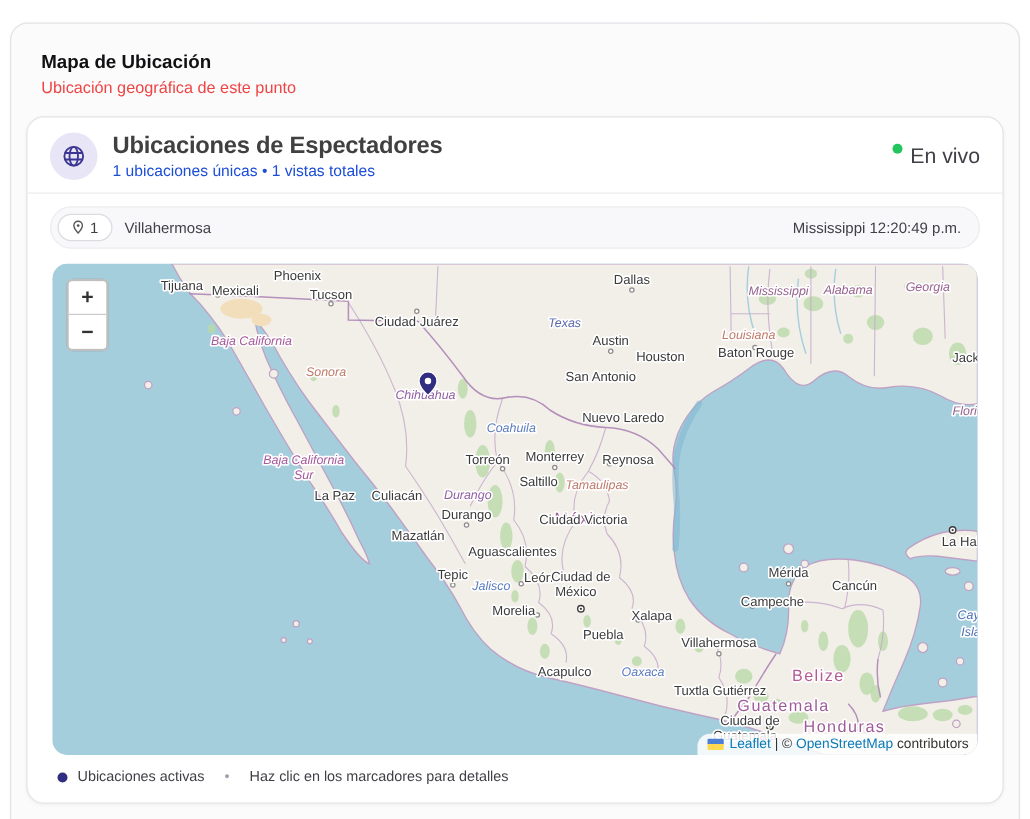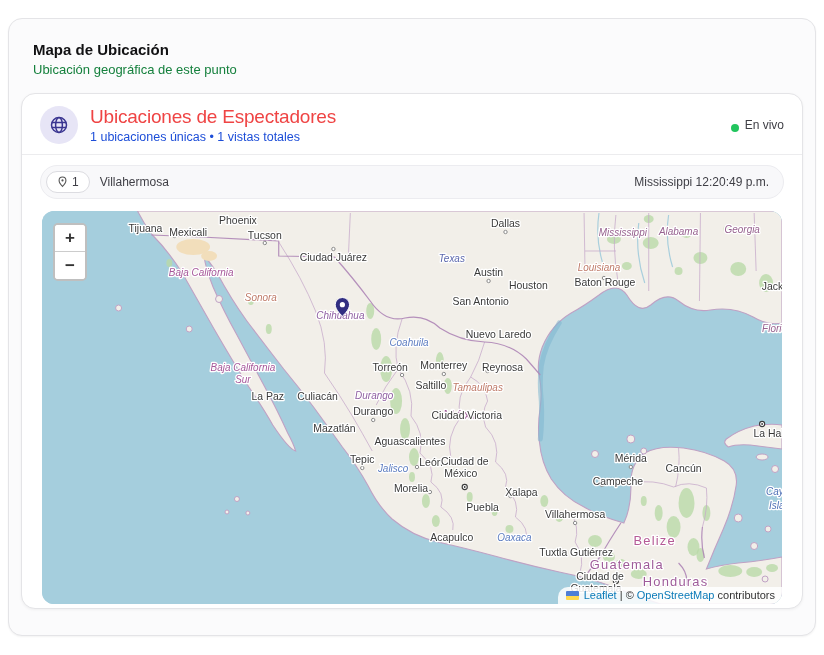--- a/index.html
+++ b/index.html
@@ -1,26 +1,26 @@
 <!DOCTYPE html>
 <html><head>
 <meta charset="utf-8">
 <style>
   html,body{margin:0;padding:0;background:#fff;font-family:"Liberation Sans",sans-serif;color:#18181b}
   .outer{margin:18px 8px;background:#fbfbfc;border:1px solid #e4e4e7;border-radius:14px;
          box-shadow:0 1px 2px rgba(0,0,0,.05);padding:22px 12px 26px;box-sizing:border-box}
   .panel-header{padding:0 12px 16px}
   .panel-title{font-size:15px;font-weight:700;color:#111113}
-  .panel-subtitle{font-size:13px;color:#15803d;margin-top:4px}
+  .panel-subtitle{font-size:13px;color:#ef4444;margin-top:4px}
   .card{background:#fff;border:1px solid #e4e4e7;border-radius:14px;box-shadow:0 1px 3px rgba(0,0,0,.05)}
   .card-head{display:flex;align-items:center;gap:12px;padding:12px 18px 10px}
   .icon-circle{width:38px;height:38px;border-radius:50%;background:#e7e5f6;display:flex;align-items:center;justify-content:center;flex:none}
-  .card-title{font-size:19px;font-weight:400;letter-spacing:-.2px;color:#ef4444}
+  .card-title{font-size:19px;font-weight:700;letter-spacing:-.2px;color:#404040}
   .card-subtitle{font-size:12.5px;color:#1d4ed8;margin-top:2px}
-  .live{margin-left:auto;display:flex;align-items:flex-end;gap:6px;font-size:12px;color:#3f3f46;white-space:nowrap}
+  .live{margin-left:auto;display:flex;align-items:flex-start;gap:6px;font-size:17px;color:#3f3f46;white-space:nowrap}
   .live-dot{width:8px;height:8px;border-radius:50%;background:#22c55e}
   .divider{border-top:1px solid #ececee}
   .stats-bar{margin:10px 18px 0;height:34px;border:1px solid #ececf0;background:#f8f8fa;border-radius:999px;
              display:flex;align-items:center;gap:10px;padding:0 14px 0 5px;font-size:12px;color:#3f3f46;box-sizing:border-box}
   .chip{display:flex;align-items:center;gap:4px;background:#fff;border:1px solid #dcdce1;border-radius:999px;
         padding:3px 10px;font-size:12px;color:#3f3f46}
   .updated{margin-left:auto}
   .map{position:relative;margin:12px 20px 4px;height:393px;border-radius:12px;overflow:hidden;background:#a5cedd}
   .map svg.base{position:absolute;inset:0;width:100%;height:100%;display:block}
   .zoomctl{position:absolute;top:12px;left:11px;width:30px;border:2px solid rgba(0,0,0,.25);border-radius:5px;overflow:hidden;background:#fff}
@@ -304,14 +304,20 @@
         <button>+</button>
         <button>−</button>
       </div>
 
       <div class="attribution">
         <span class="flag"></span>
         <a>Leaflet</a><span> | © </span><a>OpenStreetMap</a><span> contributors</span>
       </div>
     </div>
 
+    <div class="card-footer">
+      <span class="dot-navy"></span>
+      <span>Ubicaciones activas</span>
+      <span class="sep">•</span>
+      <span>Haz clic en los marcadores para detalles</span>
+    </div>
   </div>
 </div>
 
 </body></html>

